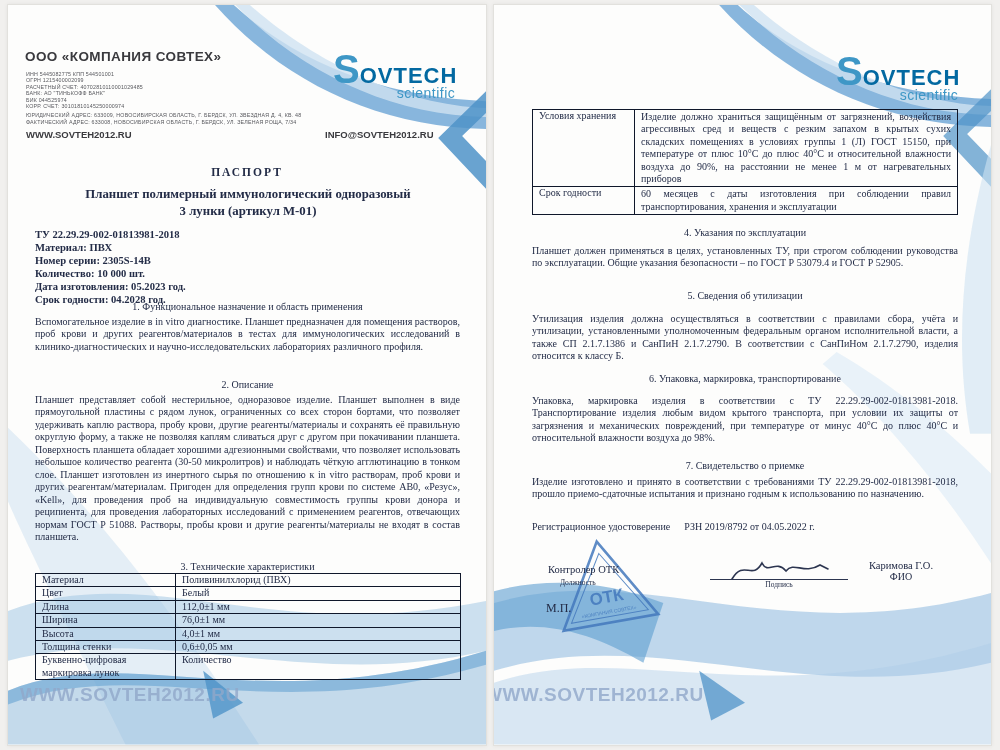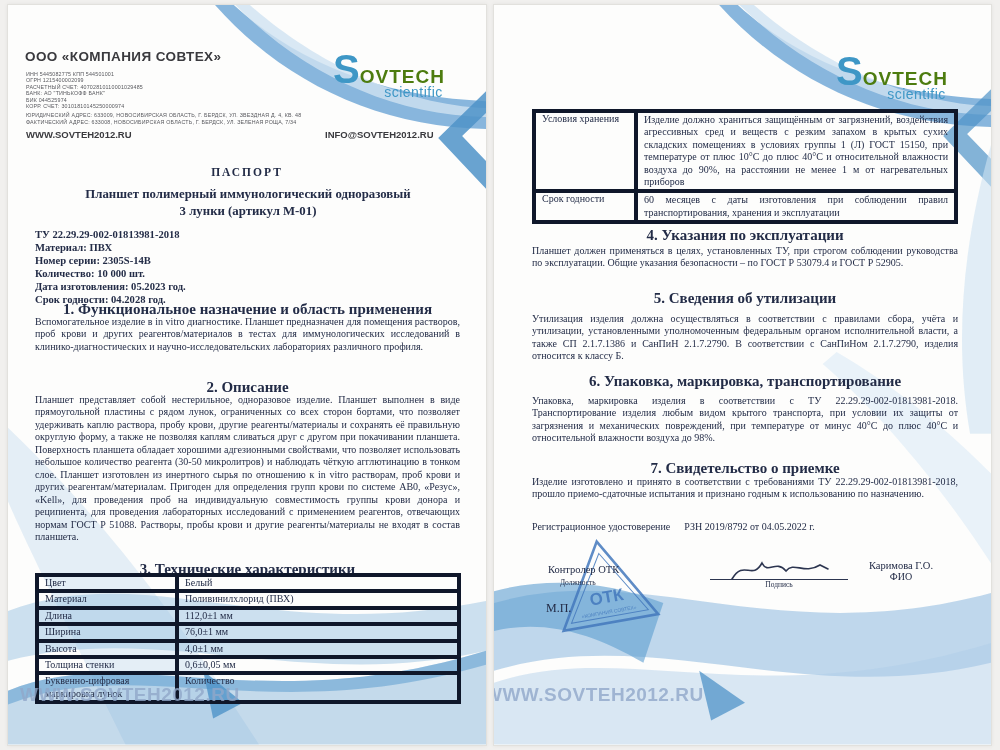--- a/index.html
+++ b/index.html
@@ -22,38 +22,38 @@
   .addresses  { position:absolute; left:18px; top:107px; font-family:"Liberation Sans",sans-serif;
                 font-size:5.3px; line-height:7px; color:#56575c; letter-spacing:.2px; }
   .webrow { position:absolute; left:18px; top:124px; width:420px; font-family:"Liberation Sans",sans-serif;
             font-weight:bold; font-size:9.5px; color:#3a3a3e; }
   .webrow .email { position:absolute; left:252px; top:0;margin-left:47px; }
 
   .logo { position:absolute; font-family:"Liberation Sans",sans-serif; white-space:nowrap; }
   #page1 .logo { left:325px; top:46px; }
   #page2 .logo { left:342px; top:48px; }
   .logo .big-s { font-size:40px; font-weight:bold; color:#3e97c6; line-height:36px; }
-  .logo .rest  { font-size:19px; font-weight:bold; color:#4d7c0f; letter-spacing:1px; }
+  .logo .rest  { font-size:22px; font-weight:bold; color:#0369a1; letter-spacing:1px; }
   .logo .sub   { display:block; text-align:right; font-size:14px; color:#3e97c6; margin-top:-4px;
                  letter-spacing:.5px; padding-right:2px; }
 
   
   .doc-type { position:absolute; left:0; width:100%; text-align:center; top:161px;
               font-weight:bold; font-size:11.5px; letter-spacing:2px; }
   .doc-title { position:absolute; left:30px; width:420px; text-align:center; top:181px;
                font-weight:bold; font-size:12.8px; line-height:16.5px; }
   .specs { position:absolute; left:27px; top:224px; font-weight:bold; font-size:10.6px; line-height:12.9px; }
 
   .sec-head { position:absolute; left:27px; width:425px; text-align:center;
-              font-weight:bold; font-size:15px; }
+              font-weight:normal; font-size:10px; }
   .para { position:absolute; left:27px; width:425px; text-align:justify;
           font-size:10px; line-height:12.45px; }
 
   table.doc-table { position:absolute; border-collapse:collapse; font-size:10px; }
-  table.doc-table td { border:4px solid #0f172a; padding:0 6px; vertical-align:top; line-height:12.4px; }
+  table.doc-table td { border:1px solid #0f172a; padding:0 6px; vertical-align:top; line-height:12.4px; }
   #tech-table { left:27px; top:568px; width:426px; }
   #tech-table td:first-child { width:140px; }
   #storage-table { left:38px; top:104px; width:426px; }
   #storage-table td:first-child { width:102px; }
   #storage-table td:last-child { text-align:justify; padding:1px 6px; }
 
   .watermark { position:absolute; font-family:"Liberation Sans",sans-serif; font-weight:bold;
                font-size:19px; letter-spacing:.5px; color:#91a8ca; opacity:.8; }
   #page1 .watermark { left:12px; top:679px; }
   #page2 .watermark { left:-10px; top:679px; }
@@ -137,26 +137,26 @@
     <div class="para" style="top:311px">Вспомогательное изделие в in vitro диагностике. Планшет предназначен для помещения растворов, проб крови и других реагентов/материалов в тестах для иммунологических исследований в клинико-диагностических и научно-исследовательских лабораториях различного профиля.</div>
 
     <div class="sec-head" style="top:374px">2. Описание</div>
     <div class="para" style="top:389px">Планшет представляет собой нестерильное, одноразовое изделие. Планшет выполнен в виде прямоугольной пластины с рядом лунок, ограниченных со всех сторон бортами, что позволяет удерживать каплю раствора, пробу крови, другие реагенты/материалы и сохранять её правильную округлую форму, а также не позволяя каплям сливаться друг с другом при покачивании планшета. Поверхность планшета обладает хорошими адгезионными свойствами, что позволяет использовать небольшое количество реагента (30-50 микролитров) и наблюдать чёткую агглютинацию в тонком слое. Планшет изготовлен из инертного сырья по отношению к in vitro растворам, проб крови и других реагентам/материалам. Пригоден для определения групп крови по системе АВ0, «Резус», «Kell», для проведения проб на индивидуальную совместимость группы крови донора и реципиента, для проведения лабораторных исследований с применением реагентов, отвечающих нормам ГОСТ Р 51088. Растворы, пробы крови и другие реагенты/материалы не входят в состав планшета.</div>
 
     <div class="sec-head" style="top:556px">3. Технические характеристики</div>
 
     <table class="doc-table" id="tech-table">
       <tbody>
           <tr>
+            <td>Материал</td>
+            <td>Поливинилхлорид (ПВХ)</td>
+          </tr>
+      <tr>
             <td>Цвет</td>
             <td>Белый</td>
-          </tr>
-      <tr>
-            <td>Материал</td>
-            <td>Поливинилхлорид (ПВХ)</td>
           </tr>
       <tr>
             <td>Длина</td>
             <td>112,0±1 мм</td>
           </tr>
       <tr>
             <td>Ширина</td>
             <td>76,0±1 мм</td>
           </tr>
       <tr>

